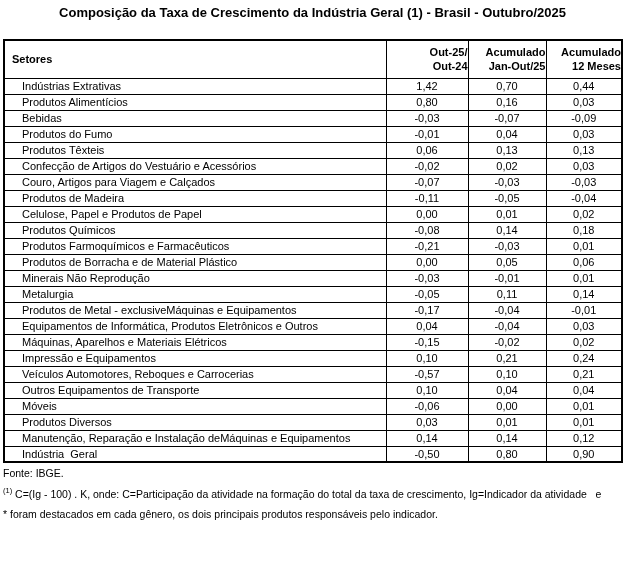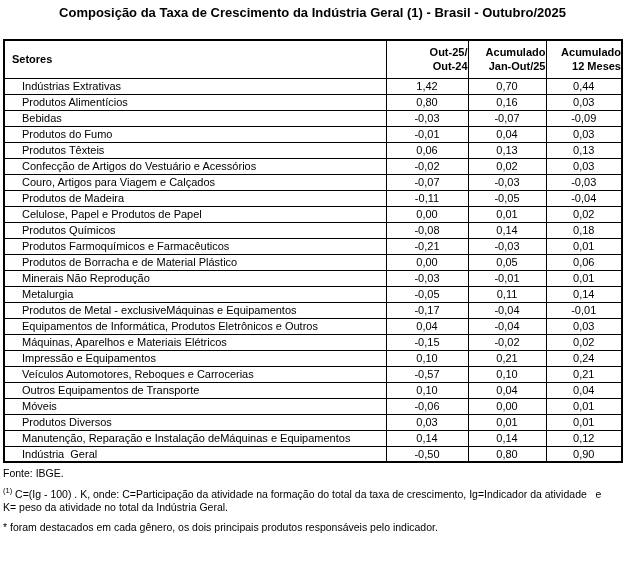--- a/index.html
+++ b/index.html
@@ -235,17 +235,16 @@
         <td class="val">-0,50</td>
         <td class="val">0,80</td>
         <td class="val">0,90</td>
       </tr>
     </tbody>
   </table>
 
   <div class="footer">
     <div class="fonte">Fonte: IBGE.</div>
     <div class="fn1"><sup>(1)</sup><span> C=(Ig - 100) . K, onde: C=Participação da atividade na formação do total da taxa de crescimento, Ig=Indicador da atividade   e</span></div>
-    <div class="fn2">K= peso da atividade no total da Indústria Geral.</div>
     <div class="ast">* foram destacados em cada gênero, os dois principais produtos responsáveis pelo indicador.</div>
   </div>
 
 </div>
 
 </body></html>

